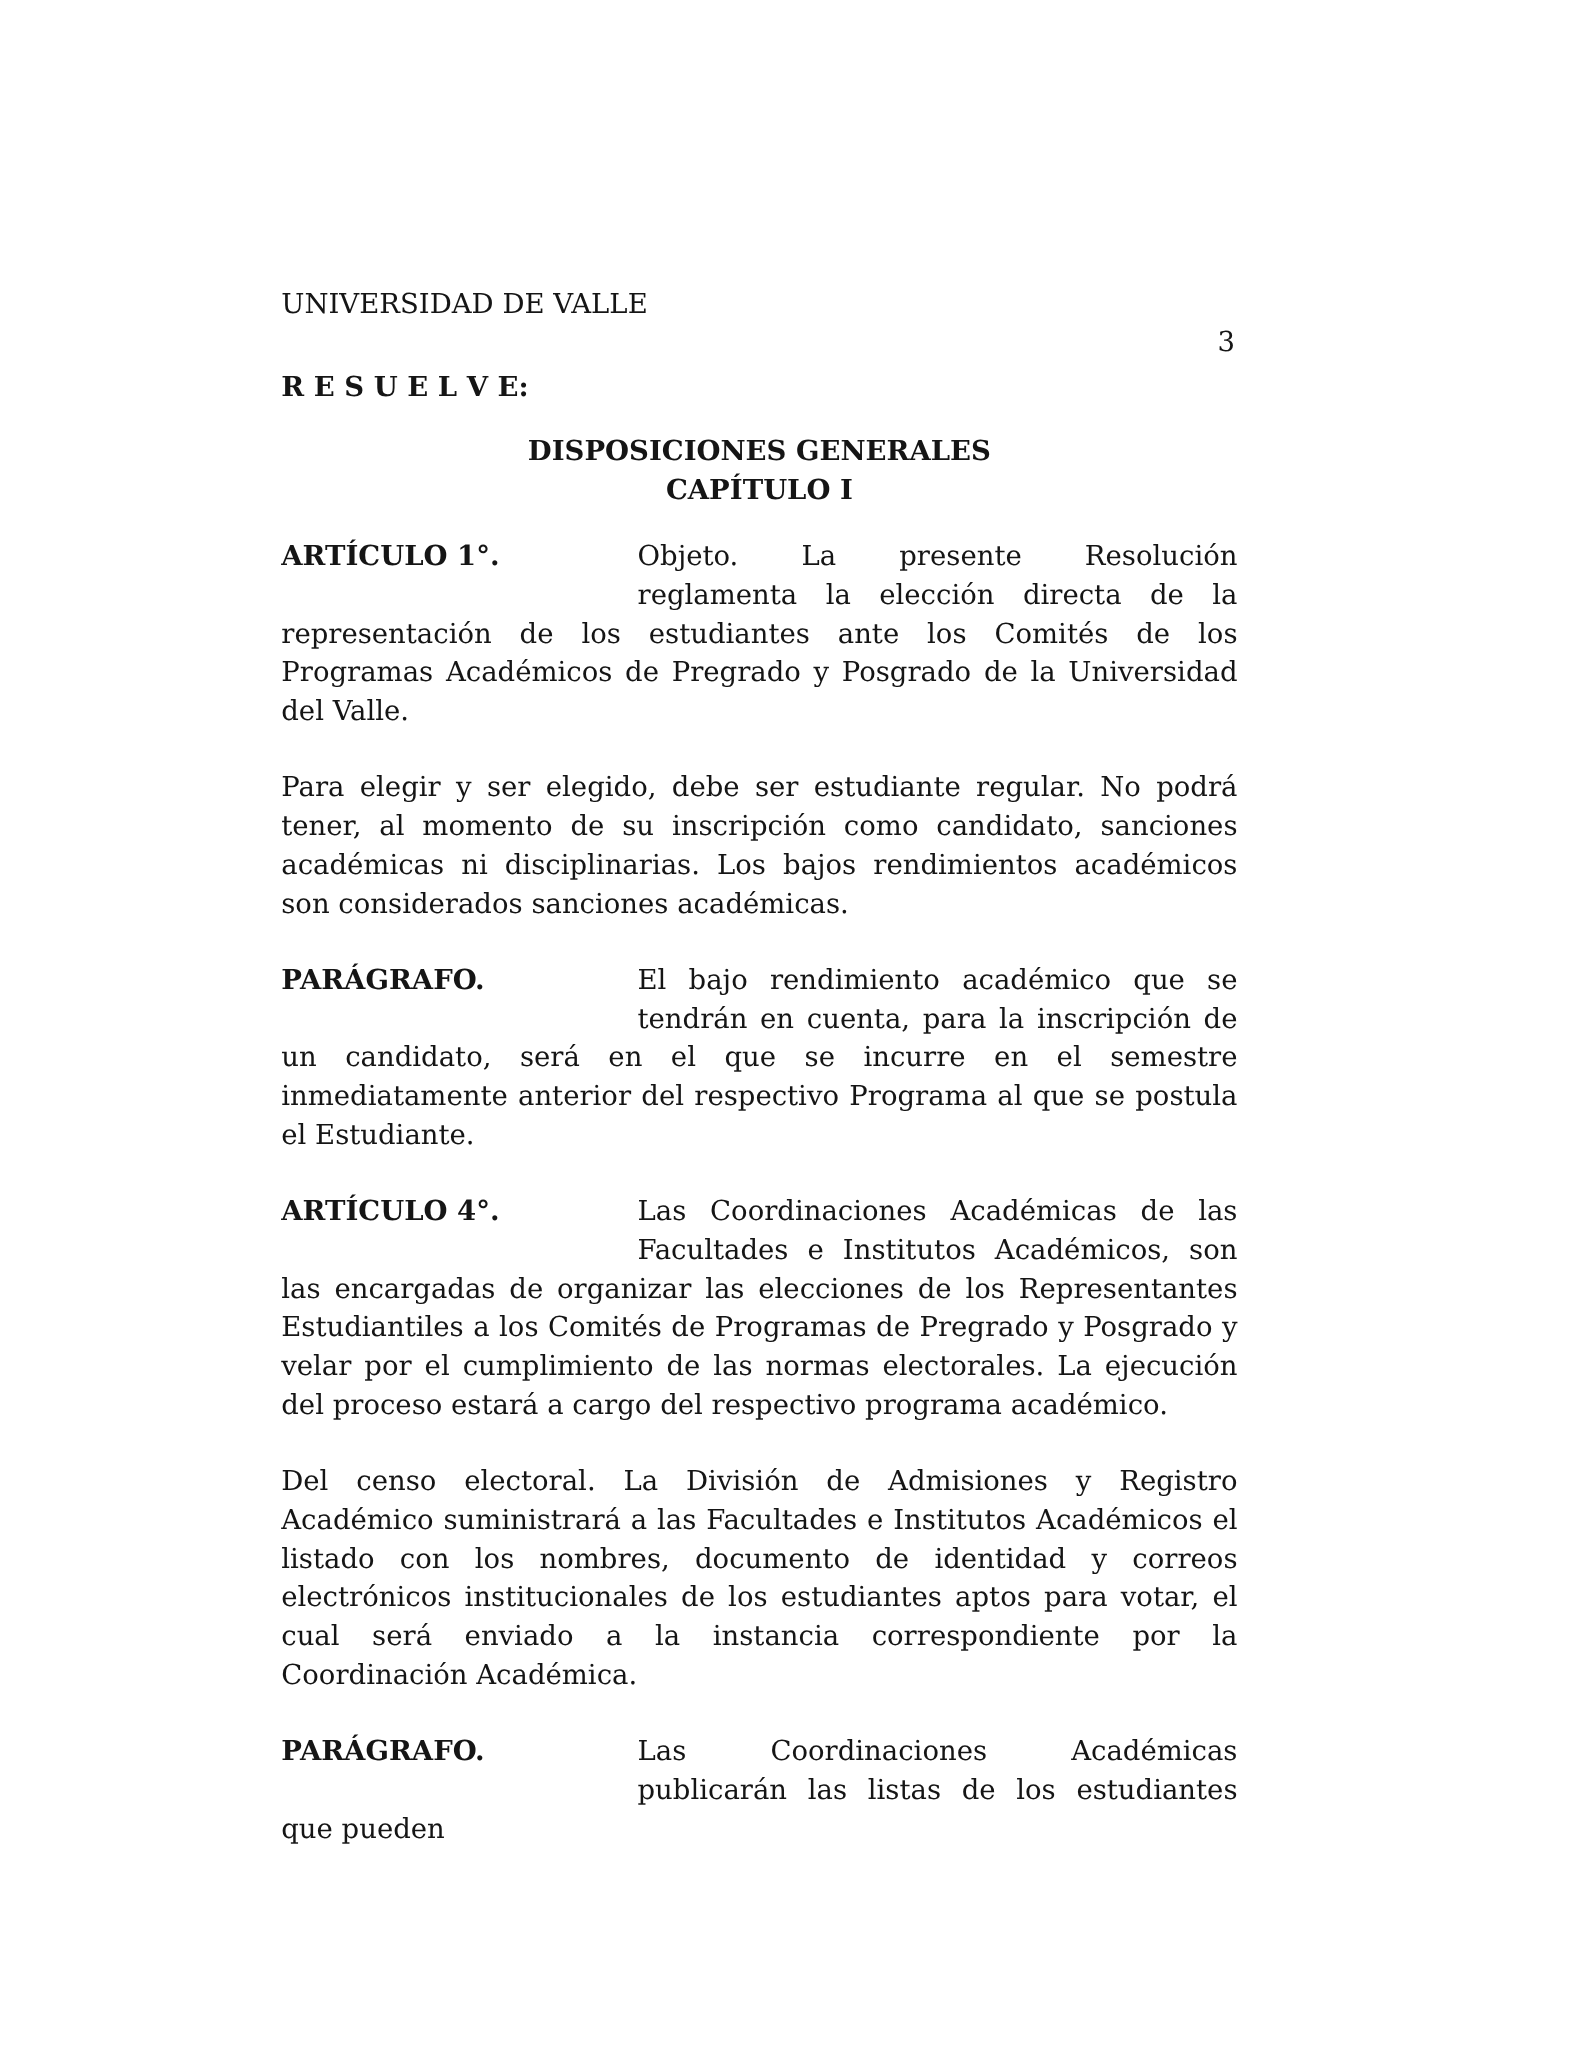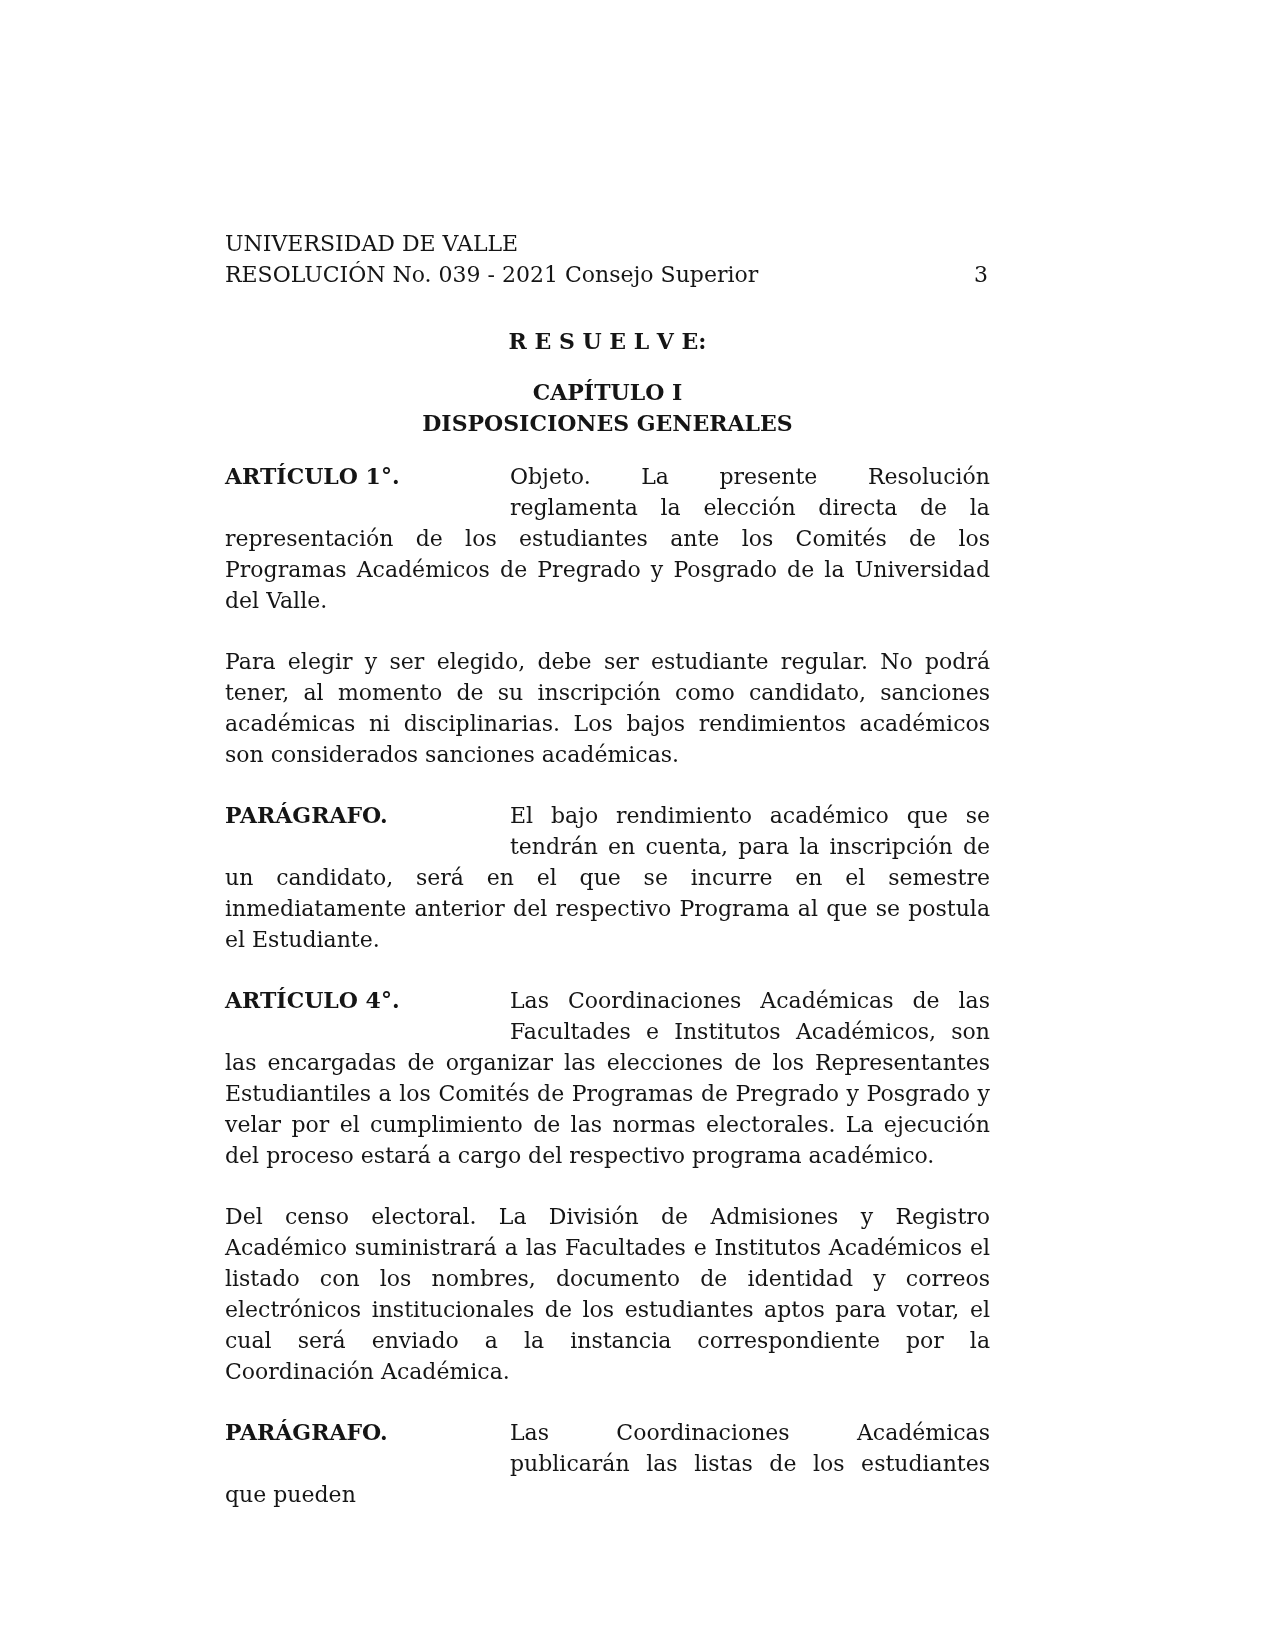--- a/index.html
+++ b/index.html
@@ -22,21 +22,20 @@
   .content {
     position: absolute;
     left: 225px;
     top: 228px;
     width: 765px;
   }
   .hline { position: relative; }
   .pagenum { position: absolute; right: 2px; top: 0; }
   .resuelve {
     margin-top: 36px;
-    text-align: center;
     font-weight: bold;
   }
   .chapter {
     margin-top: 20px;
     text-align: center;
     font-weight: bold;
   }
   .sections { margin-top: 22px; }
   .section { margin-bottom: 30px; }
   .section::after { content: ""; display: block; clear: both; }
@@ -56,30 +55,29 @@
 <body>
 
 <div class="page">
   <div class="content">
 
     <header>
       <div class="hline">
         <span>UNIVERSIDAD DE VALLE</span>
       </div>
       <div class="hline">
-        <span>RESOLUCIÓN No. 039 - 2021 Consejo Superior</span>
         <span class="pagenum">3</span>
       </div>
     </header>
 
     <div class="resuelve">R E S U E L V E:</div>
 
     <div class="chapter">
+      <div>DISPOSICIONES GENERALES</div>
       <div>CAPÍTULO I</div>
-      <div>DISPOSICIONES GENERALES</div>
     </div>
 
     <div class="sections" id="sections">
   <div class="section">
     <div class="hang">
       <span class="label">ARTÍCULO 1°.</span>
     </div>
     <p class="body">
       <span class="lead">Objeto. </span><span class="txt">La presente Resolución reglamenta la elección directa de la representación de los estudiantes ante los Comités de los Programas Académicos de Pregrado y Posgrado de la Universidad del Valle.</span>
     </p>

